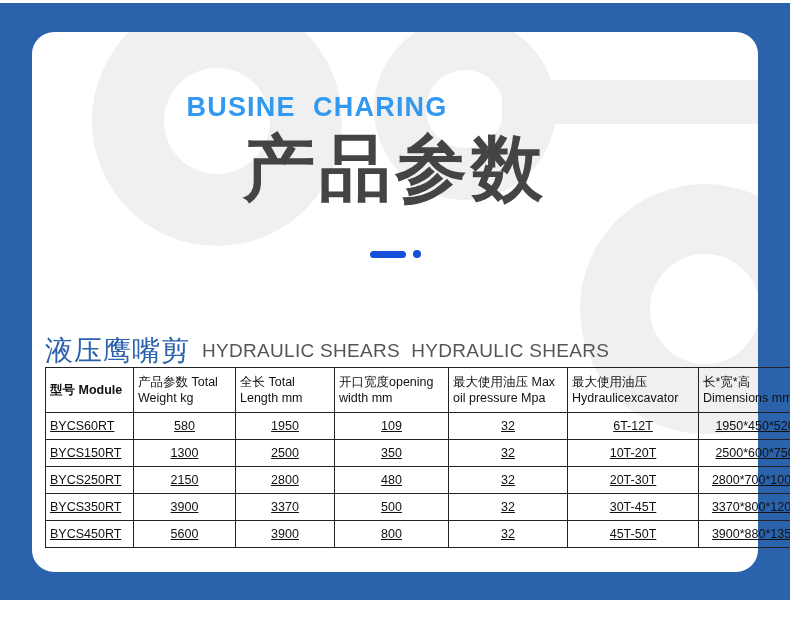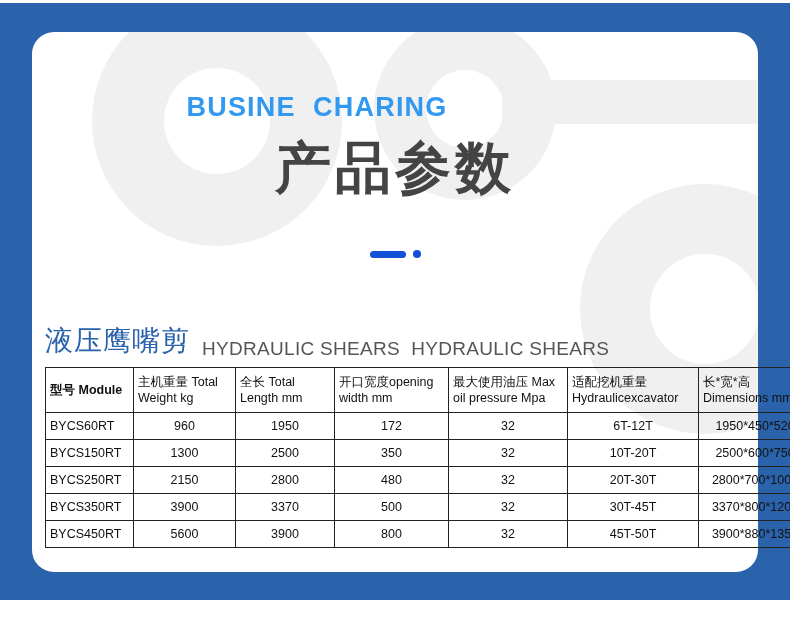--- a/index.html
+++ b/index.html
@@ -85,21 +85,21 @@
     letter-spacing: 1.2px;
     color: #3399f0;
     white-space: pre;
   }
   .main-title {
     position: absolute;
     left: 0;
     top: 136px;
     width: 790px;
     text-align: center;
-    font-size: 56px;
+    font-size: 72px;
     font-weight: bold;
     letter-spacing: 4px;
     color: #444444;
     line-height: 64px;
   }
 
   .divider {
     position: absolute;
     left: 0;
     top: 248px;
@@ -120,23 +120,23 @@
     height: 8px;
     border-radius: 50%;
     background: #1450d8;
     margin-left: 7px;
   }
 
   
   .section-title {
     position: absolute;
     left: 45px;
-    top: 322px;
+    top: 332px;
     display: flex;
-    align-items: flex-end;
+    align-items: center;
   }
   .section-title .cn {
     font-size: 28px;
     color: #2a63ab;
     letter-spacing: 1px;
     font-family: "DejaVu Sans", "Liberation Sans", sans-serif;
   }
   .section-title .en {
     font-size: 19px;
     color: #555555;
@@ -167,20 +167,21 @@
   .spec-table thead th {
     height: 44px;
     text-align: left;
     vertical-align: middle;
     line-height: 16px;
   }
   .spec-table tbody td {
     height: 26px;
     text-align: center;
     vertical-align: middle;
+    text-decoration: underline;
   }
   .spec-table tbody td.model {
     text-align: left;
   }
   .spec-table th .hz {
     display: block;
     white-space: pre;
   }
   th.c0 { width: 79px; font-weight: bold; }
   th.c1 { width: 93px; }
@@ -225,51 +226,51 @@
     <span class="en">HYDRAULIC SHEARS  HYDRAULIC SHEARS</span>
   </div>
 
   <table class="spec-table">
     <thead>
       <tr>
         <th class="c0">
           <span class="hz">型号 Module</span>
         </th>
         <th class="c1">
-          <span class="hz">主机重量 Total</span>
+          <span class="hz">产品参数 Total</span>
           <span class="hz">Weight kg</span>
         </th>
         <th class="c2">
           <span class="hz">全长 Total</span>
           <span class="hz">Length mm</span>
         </th>
         <th class="c3">
           <span class="hz">开口宽度opening</span>
           <span class="hz">width mm</span>
         </th>
         <th class="c4">
           <span class="hz">最大使用油压 Max</span>
           <span class="hz">oil pressure Mpa</span>
         </th>
         <th class="c5">
-          <span class="hz">适配挖机重量</span>
+          <span class="hz">最大使用油压</span>
           <span class="hz">Hydraulicexcavator</span>
         </th>
         <th class="c6">
           <span class="hz">长*宽*高</span>
           <span class="hz">Dimensions mm</span>
         </th>
       </tr>
     </thead>
     <tbody>
       <tr>
         <td class="model">BYCS60RT</td>
-        <td>960</td>
+        <td>580</td>
         <td>1950</td>
-        <td>172</td>
+        <td>109</td>
         <td>32</td>
         <td>6T-12T</td>
         <td>1950*450*520</td>
       </tr>
       <tr>
         <td class="model">BYCS150RT</td>
         <td>1300</td>
         <td>2500</td>
         <td>350</td>
         <td>32</td>

